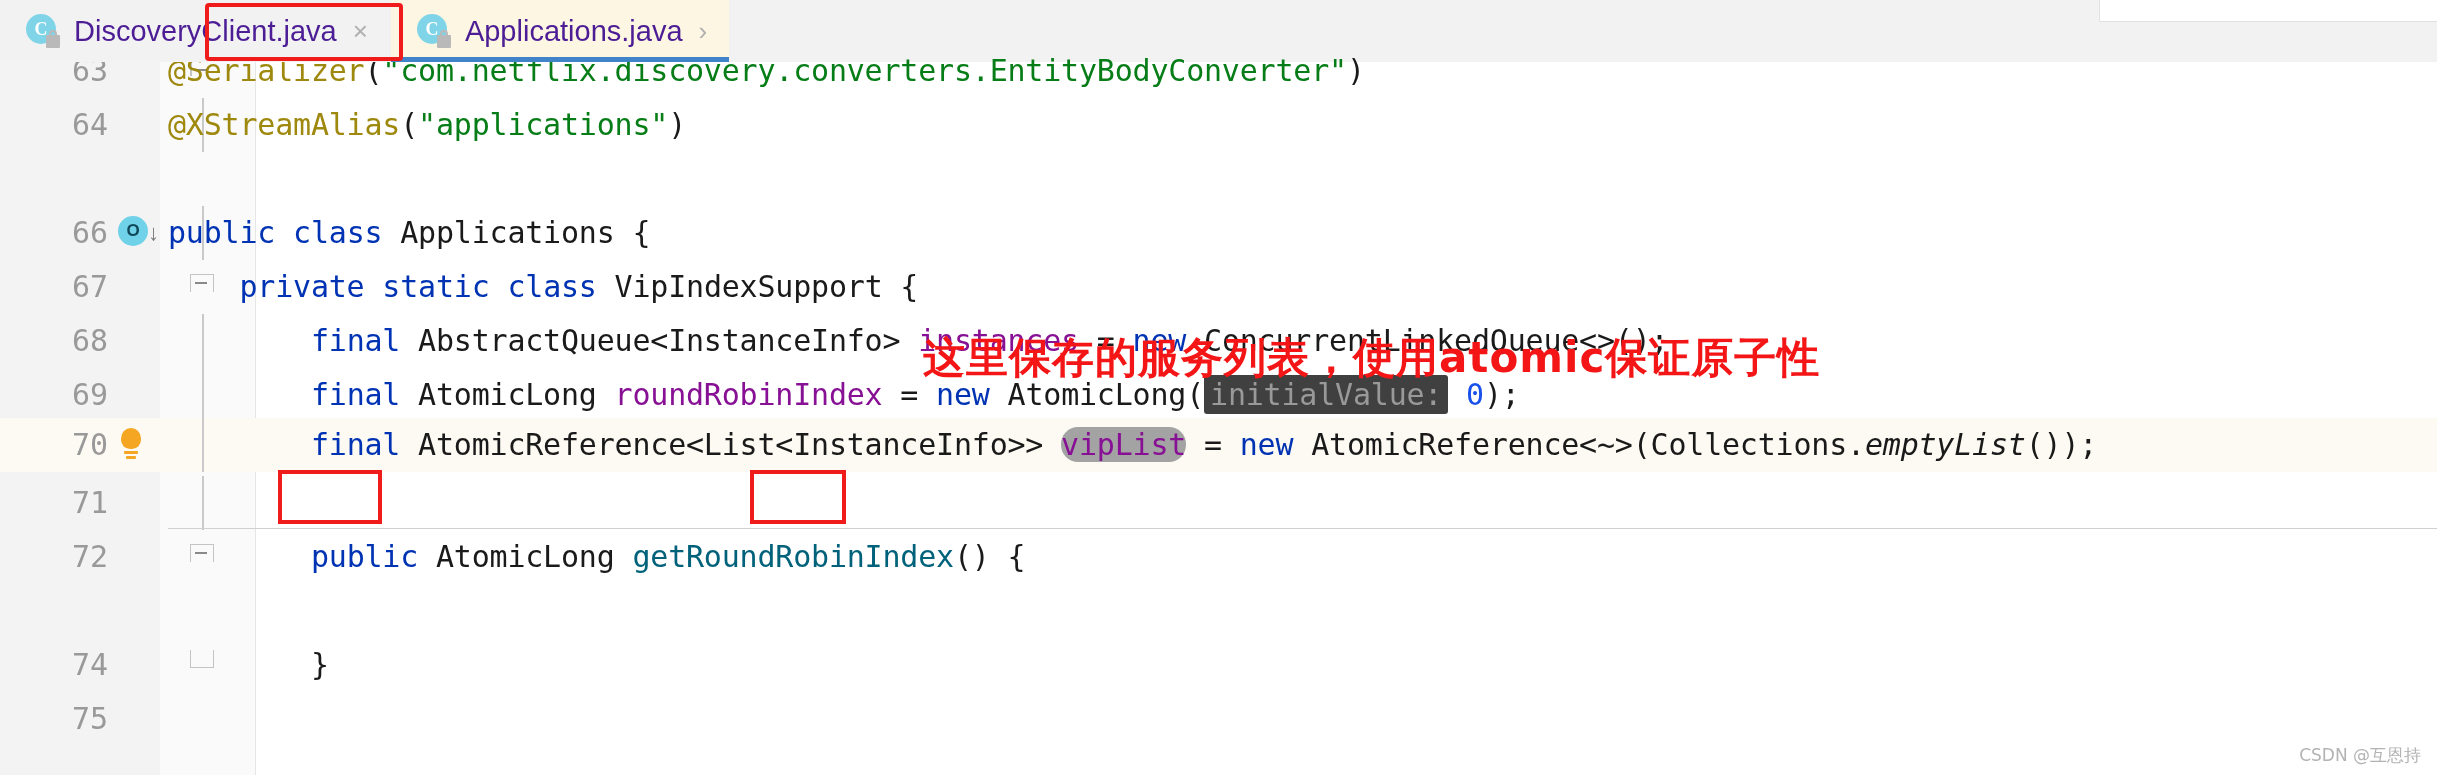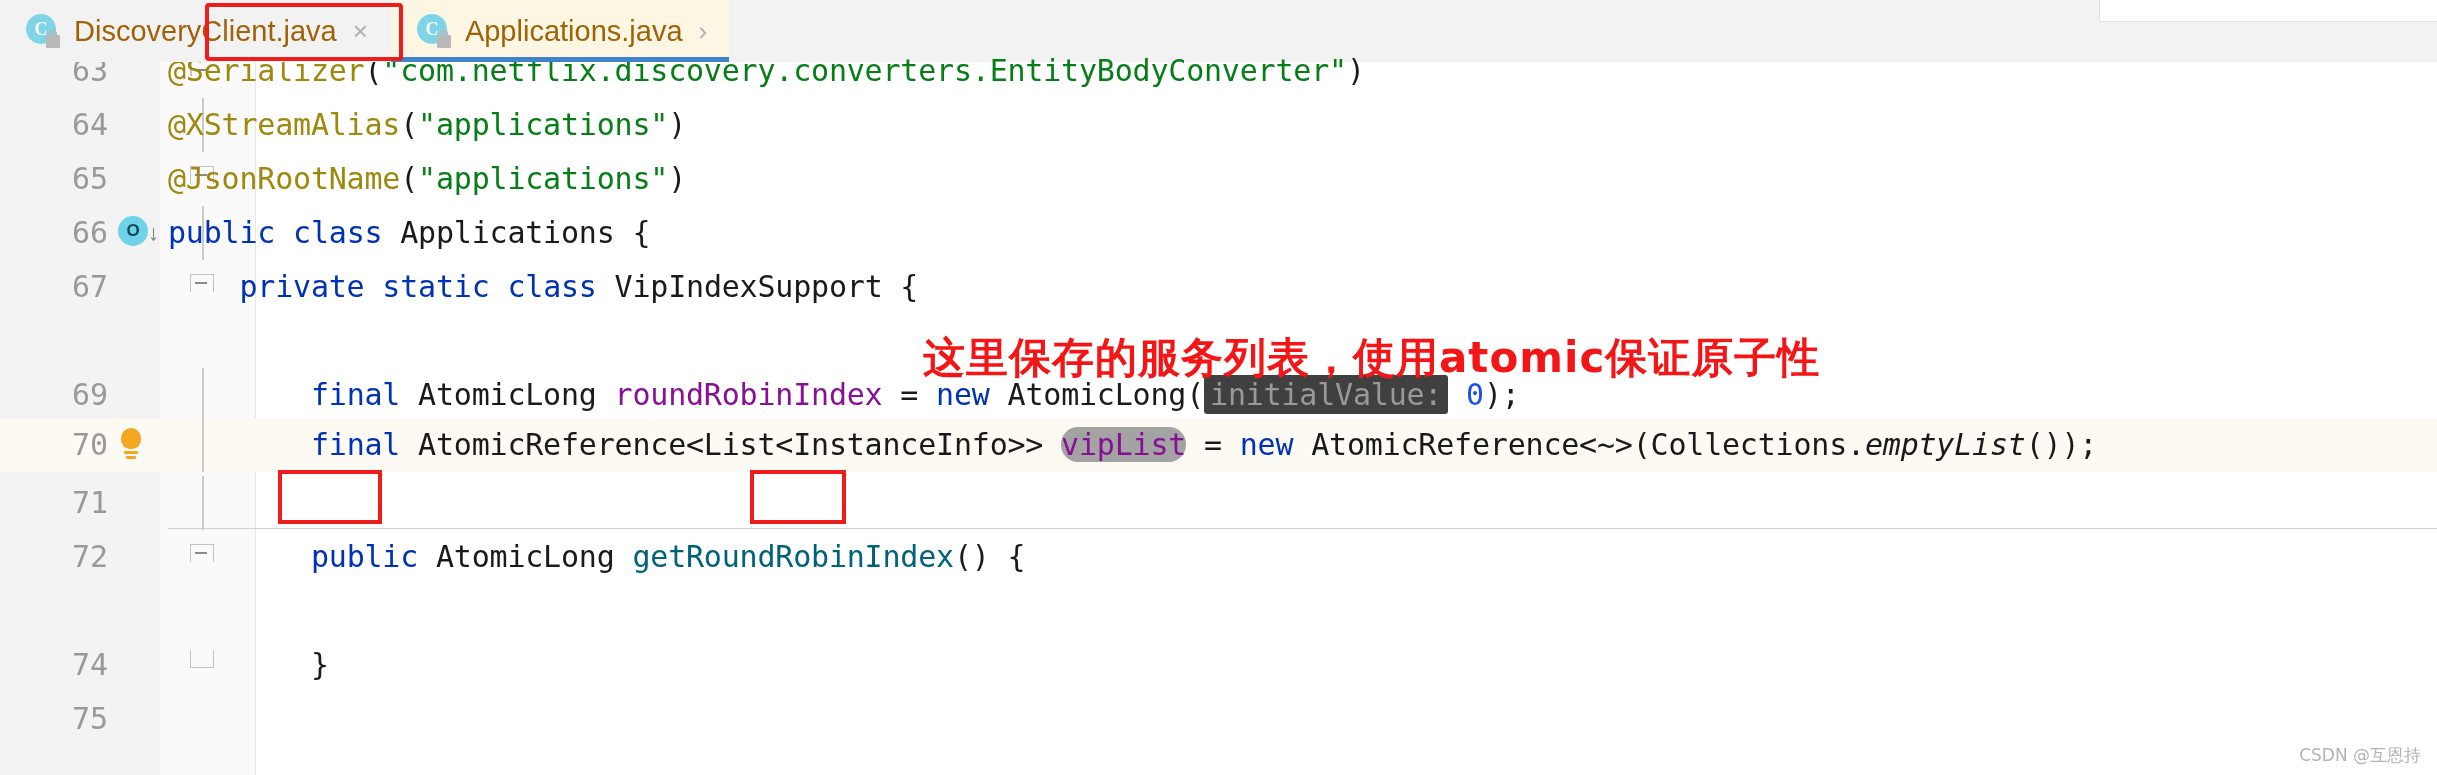--- a/index.html
+++ b/index.html
@@ -87,21 +87,21 @@
     position: absolute;
     left: 3px; top: -5px;
     width: 8px; height: 7px;
     border: 2px solid #b9b9b9;
     border-bottom: none;
     border-radius: 5px 5px 0 0;
     box-sizing: border-box;
   }
   .tab-label {
     font-size: 29px;
-    color: #a16207;
+    color: #4c1d95;
     white-space: nowrap;
     font-family: "Liberation Sans", sans-serif;
   }
   .tab-close {
     margin-left: 16px;
     font-size: 26px;
     color: #b0b0b0;
     line-height: 1;
     cursor: pointer;
   }
@@ -398,39 +398,39 @@
         <div class="row" style="top: -18px;">
           <span class="lineno">63</span>
           <span class="fold"><span class="fold-minus"></span></span>
           <span class="code"><span class="ann">@Serializer</span><span class="plain">(</span><span class="str">"com.netflix.discovery.converters.EntityBodyConverter"</span><span class="plain">)</span></span>
         </div>
         <div class="row" style="top: 36px;">
           <span class="lineno">64</span>
           <span class="fold-line" style="top: 0px; height: 54px;"></span>
           <span class="code"><span class="ann">@XStreamAlias</span><span class="plain">(</span><span class="str">"applications"</span><span class="plain">)</span></span>
         </div>
-        <div class="row" style="top: 90px;">
-          <span class="lineno">65</span>
-          <span class="fold"><span class="fold-start"></span></span>
-          <span class="code"><span class="ann">@JsonRootName</span><span class="plain">(</span><span class="str">"applications"</span><span class="plain">)</span></span>
-        </div>
         <div class="row" style="top: 144px;">
           <span class="lineno">66</span>
           <span class="gmark">
             <span class="impl-icon">O</span>
             <span class="impl-arrow">↓</span>
           </span>
           <span class="fold-line" style="top: 0px; height: 54px;"></span>
           <span class="code"><span class="kw">public</span><span class="plain"> </span><span class="kw">class</span><span class="plain"> Applications {</span></span>
         </div>
         <div class="row" style="top: 198px;">
           <span class="lineno">67</span>
           <span class="fold"><span class="fold-start"></span></span>
           <span class="code"><span class="plain">    </span><span class="kw">private</span><span class="plain"> </span><span class="kw">static</span><span class="plain"> </span><span class="kw">class</span><span class="plain"> VipIndexSupport {</span></span>
         </div>
+        <div class="row" style="top: 252px;">
+          <span class="lineno">68</span>
+          <span class="fold-line" style="top: 0px; height: 54px;"></span>
+          <span class="code"><span class="plain">        </span><span class="kw">final</span><span class="plain"> AbstractQueue&lt;InstanceInfo&gt; </span><span class="fld">instances</span><span class="plain"> = </span><span class="kw">new</span><span class="plain"> ConcurrentLinkedQueue&lt;&gt;();</span></span>
+        </div>
         <div class="row" style="top: 306px;">
           <span class="lineno">69</span>
           <span class="fold-line" style="top: 0px; height: 54px;"></span>
           <span class="code"><span class="plain">        </span><span class="kw">final</span><span class="plain"> AtomicLong </span><span class="fld">roundRobinIndex</span><span class="plain"> = </span><span class="kw">new</span><span class="plain"> AtomicLong(</span><span class="hint">initialValue:</span><span class="plain"> </span><span class="num">0</span><span class="plain">);</span></span>
         </div>
         <div class="row current" style="top: 356px; padding-left: 36px;">
           <span class="lineno">70</span>
           <span class="gmark"><span class="bulb"><span class="glass"></span><span class="b1"></span><span class="b2"></span></span></span>
           <span class="fold-line" style="top: 0px; height: 54px;"></span>
           <span class="code"><span class="plain">        </span><span class="kw">final</span><span class="plain"> AtomicReference&lt;List&lt;InstanceInfo&gt;&gt; </span><span class="fld viplist-hl">vipList</span><span class="plain"> = </span><span class="kw">new</span><span class="plain"> AtomicReference&lt;~&gt;(Collections.</span><span class="plain ital">emptyList</span><span class="plain">());</span></span>

